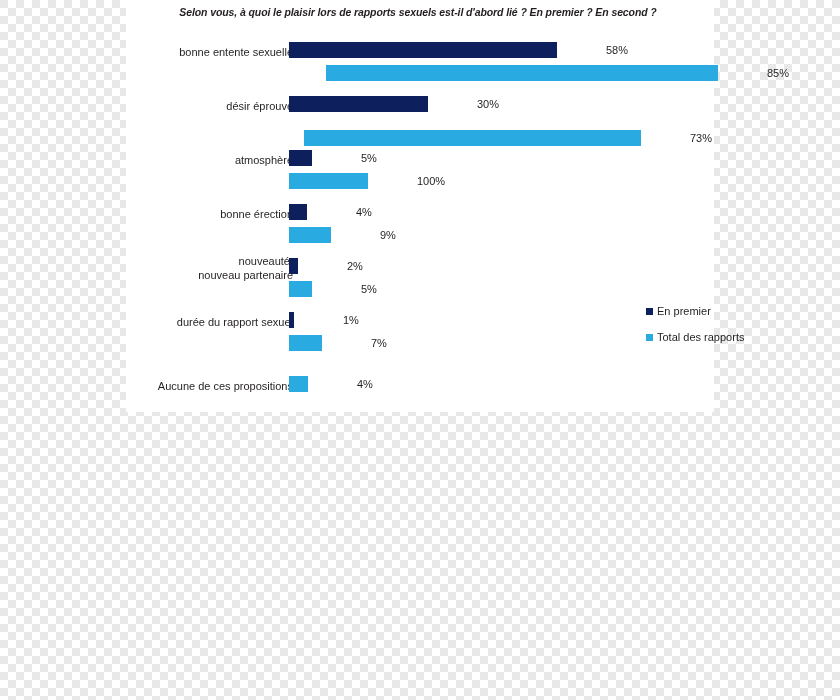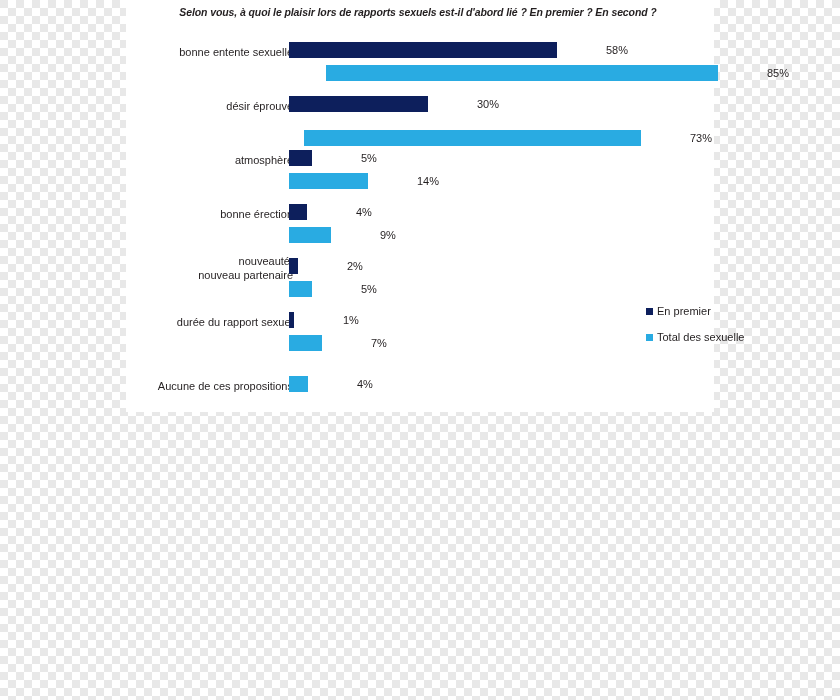--- a/index.html
+++ b/index.html
@@ -127,21 +127,21 @@
     </div>
 
     <div class="grp" style="top:114px; height:52px;">
       <div class="cat-label" style="top:9px;">atmosphère</div>
       <div class="bar-row" style="top:6px;">
         <span class="bar" style="width:23px; background:#0d1f5c;"></span>
         <span class="bar-val">5%</span>
       </div>
       <div class="bar-row" style="top:29px;">
         <span class="bar" style="width:79px; background:#29abe2;"></span>
-        <span class="bar-val">14%</span>
+        <span class="bar-val">100%</span>
       </div>
     </div>
 
     <div class="grp" style="top:168px; height:52px;">
       <div class="cat-label" style="top:9px;">bonne érection</div>
       <div class="bar-row" style="top:6px;">
         <span class="bar" style="width:18px; background:#0d1f5c;"></span>
         <span class="bar-val">4%</span>
       </div>
       <div class="bar-row" style="top:29px;">
@@ -187,17 +187,17 @@
 
   </div>
 
   <div id="legend">
     <div class="legend-item">
       <span class="legend-swatch" style="background:#0d1f5c;"></span>
       <span>En premier</span>
     </div>
     <div class="legend-item">
       <span class="legend-swatch" style="background:#29abe2;"></span>
-      <span>Total des sexuelle</span>
+      <span>Total des rapports</span>
     </div>
   </div>
 
 </div>
 
 </body></html>

